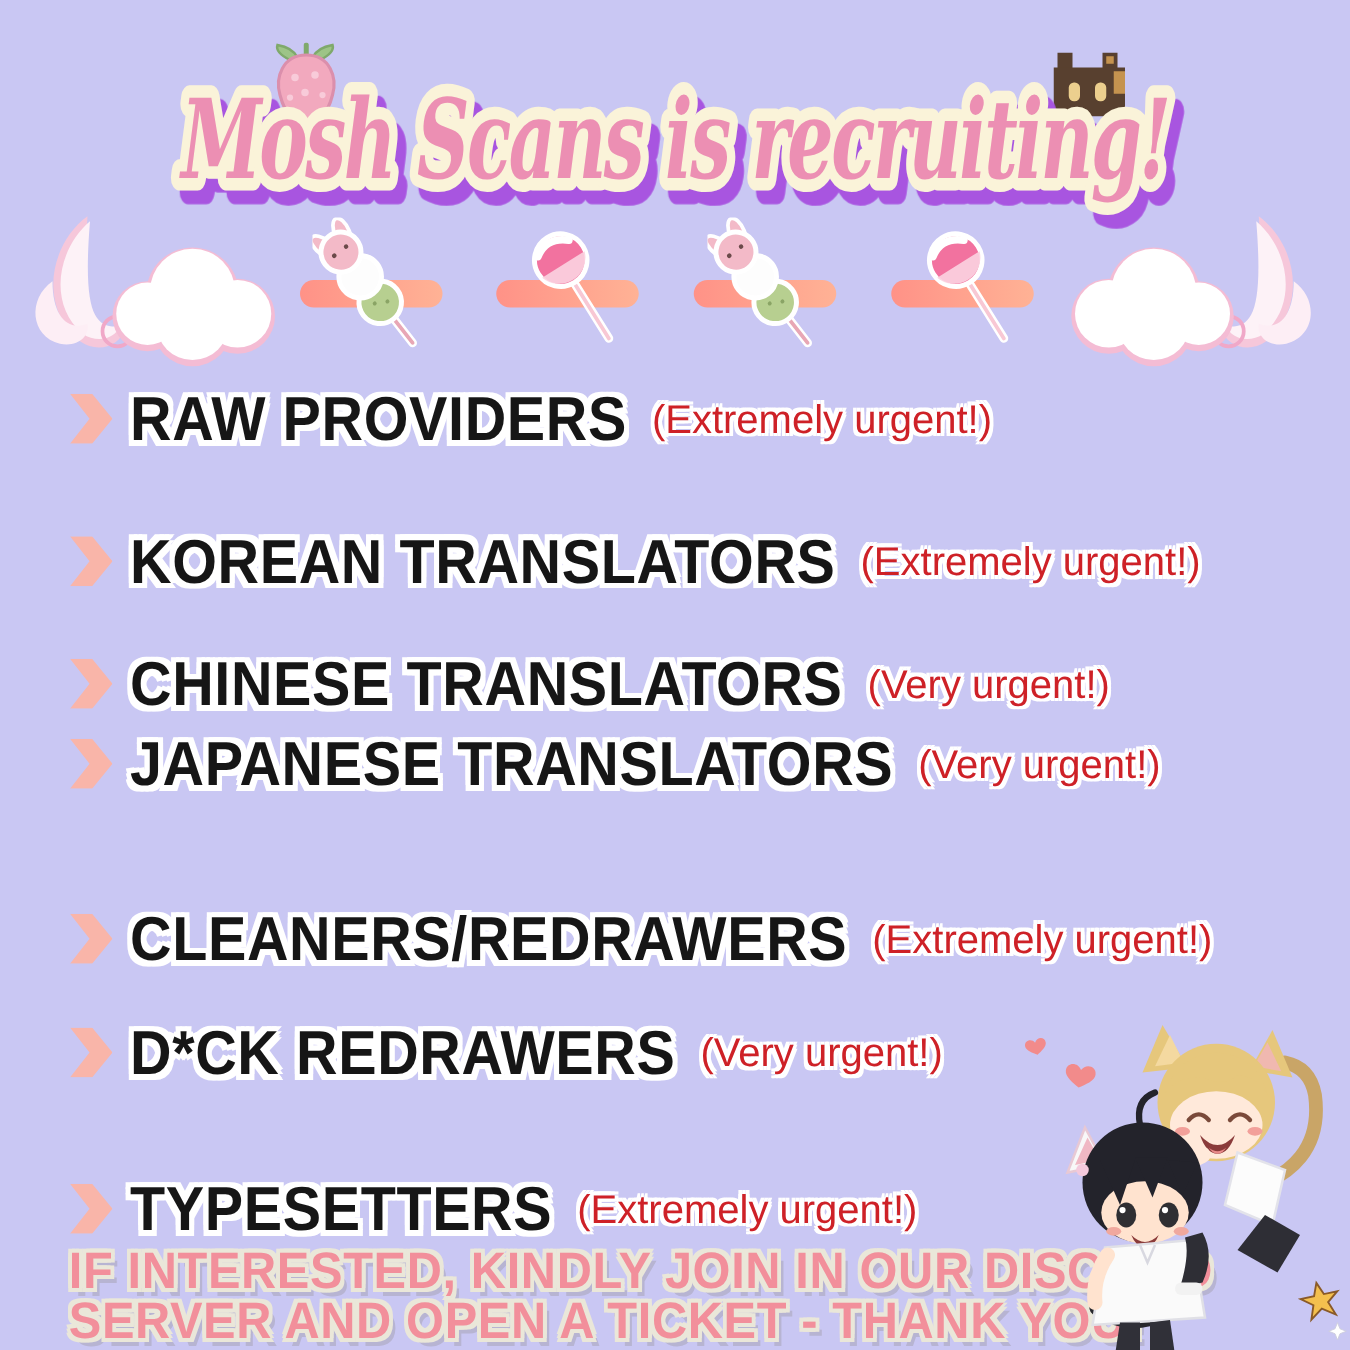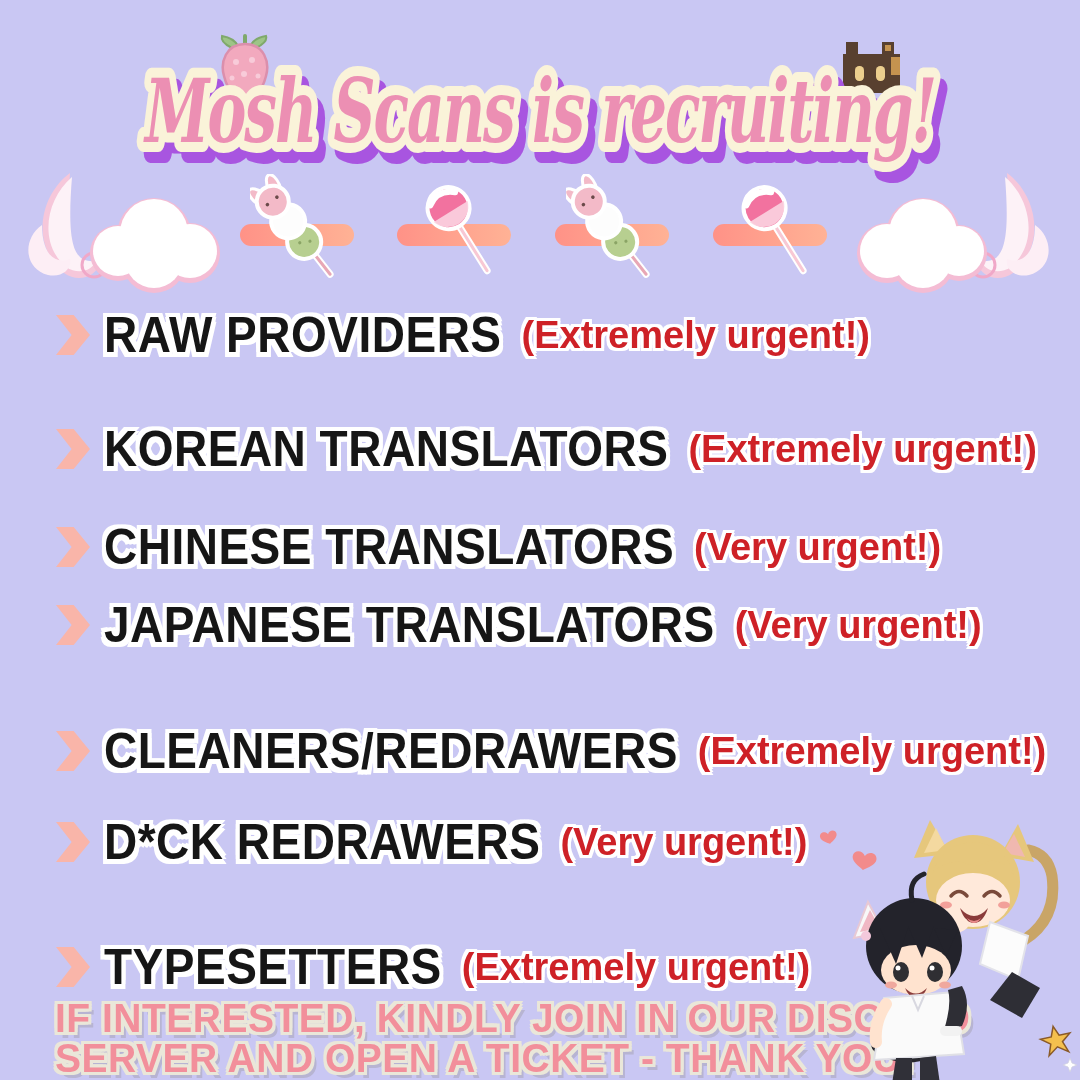--- a/index.html
+++ b/index.html
@@ -37,30 +37,30 @@
   .cloud.right{left:850px;transform:scaleX(-1);}
   .candy-bar{position:absolute;top:64px;width:114px;height:22px;border-radius:12px;
     background:linear-gradient(90deg,var(--candy-bar-a),var(--candy-bar-b));}
   .bar1{left:240px;} .bar2{left:397px;} .bar3{left:555px;} .bar4{left:713px;}
   .candy{position:absolute;}
   .dango1{left:250px;top:14px;} .dango2{left:566px;top:14px;}
   .lolli1{left:416px;top:20px;} .lolli2{left:732px;top:20px;}
 
   
   .row{position:absolute;left:56px;height:62px;display:flex;align-items:center;z-index:2;}
-  .r1{top:304px;} .r2{top:418px;} .r3{top:516px;} .r4{top:594px;}
+  .r1{top:304px;} .r2{top:418px;} .r3{top:516px;} .r4{top:580px;}
   .r5{top:720px;} .r6{top:811px;} .r7{top:936px;}
   .arrow{width:34px;height:40px;flex:0 0 34px;background:var(--bullet-pink);
     clip-path:polygon(0 0,52% 0,100% 50%,52% 100%,0 100%,46% 50%);margin-right:14px;}
   .role{font-weight:900;font-size:46px;letter-spacing:0.5px;color:var(--role-text);
     transform:scaleY(1.08);transform-origin:left center;white-space:nowrap;
     text-shadow:-4px -4px 0 #fff,0 -4px 0 #fff,4px -4px 0 #fff,-4px 0 0 #fff,4px 0 0 #fff,
       -4px 4px 0 #fff,0 4px 0 #fff,4px 4px 0 #fff,-3px -3px 0 #fff,3px -3px 0 #fff,
       -3px 3px 0 #fff,3px 3px 0 #fff;}
-  .urgency{font-weight:700;font-size:38px;color:var(--urgency-red);margin-left:20px;
+  .urgency{font-weight:400;font-size:32px;color:var(--urgency-red);margin-left:20px;
     white-space:nowrap;
     text-shadow:-3px -3px 0 #fff,0 -3px 0 #fff,3px -3px 0 #fff,-3px 0 0 #fff,3px 0 0 #fff,
       -3px 3px 0 #fff,0 3px 0 #fff,3px 3px 0 #fff;}
 
   
   .footer{position:absolute;top:998px;left:55px;width:850px;text-align:center;z-index:2;}
   .footer-line{font-weight:900;font-size:39px;line-height:40px;letter-spacing:0.5px;
     color:var(--footer-pink);transform:scaleY(1.05);white-space:nowrap;
     text-shadow:-3px -3px 0 var(--footer-outline),0 -3px 0 var(--footer-outline),
       3px -3px 0 var(--footer-outline),-3px 0 0 var(--footer-outline),3px 0 0 var(--footer-outline),

